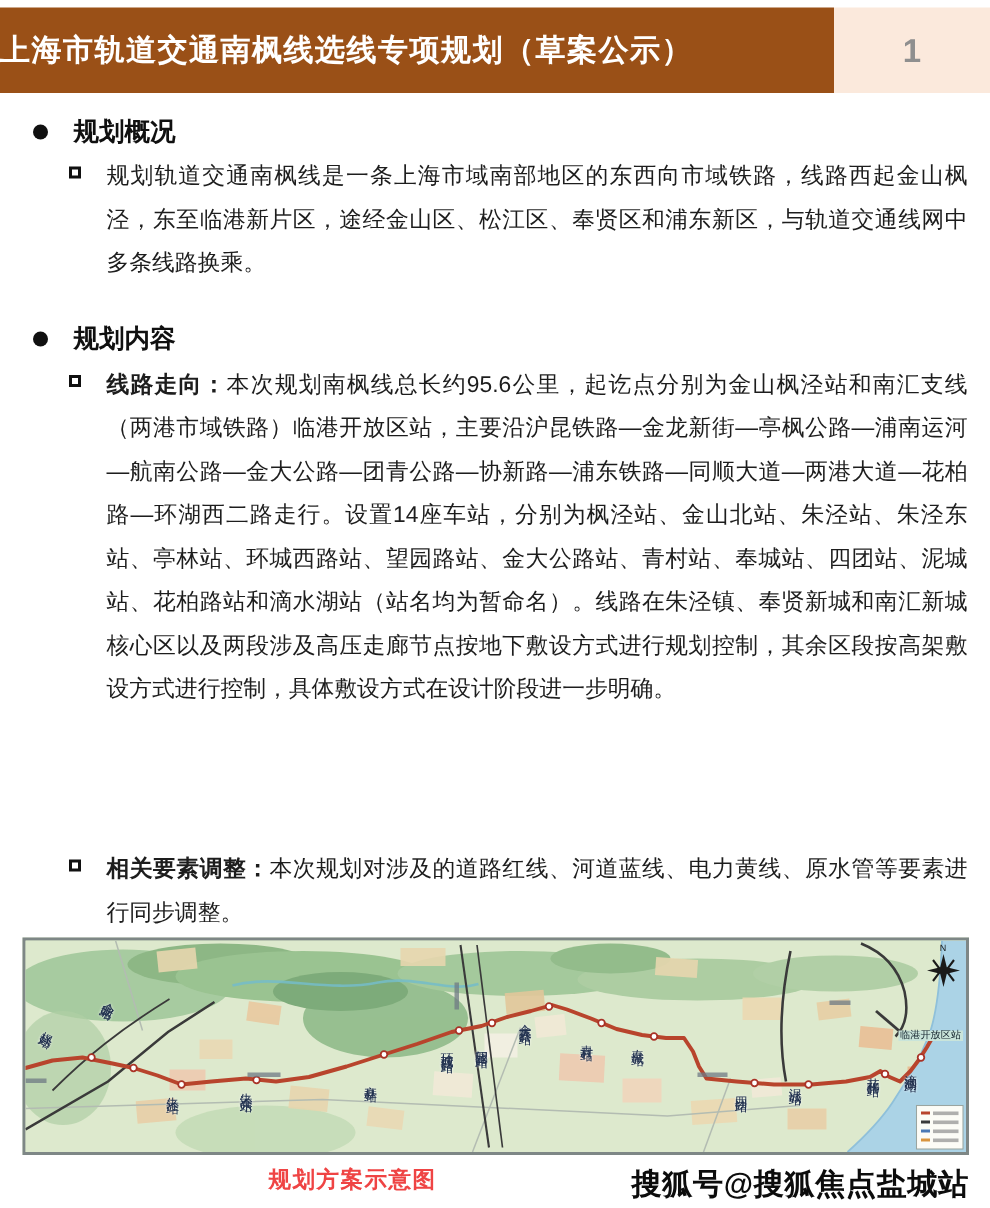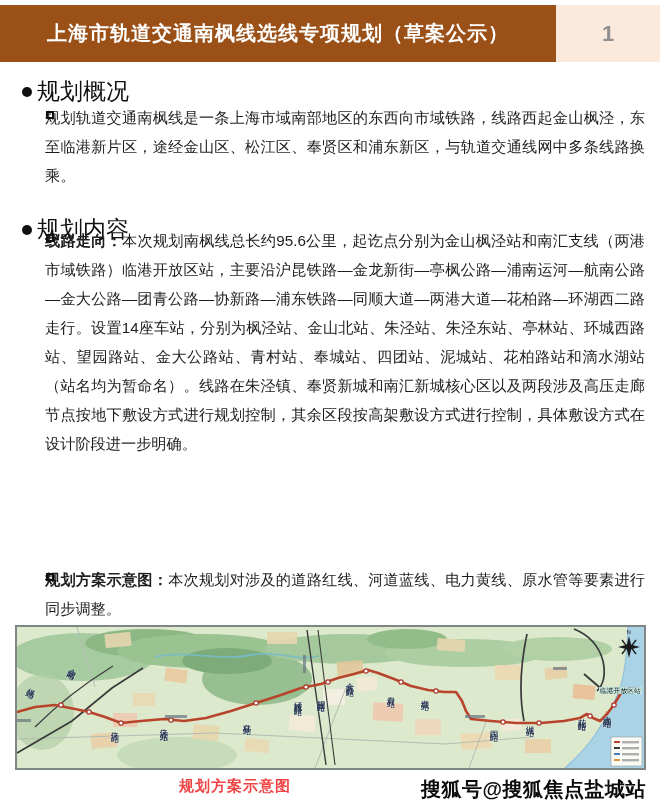--- a/index.html
+++ b/index.html
@@ -6,45 +6,45 @@
   html,body { background:#ffffff; }
   .page {
     position:relative; width:660px; height:805px; background:#ffffff;
     font-family:"Liberation Sans","DejaVu Sans",sans-serif; overflow:hidden;
     color:#1d1d1d;
   }
   
   .header { position:absolute; top:5px; left:0; width:660px; height:57px; display:flex; }
   .header-bar {
     width:556px; height:100%; background:#9a5017;
-    display:flex; align-items:center; justify-content:center;
+    display:flex; align-items:center; justify-content:flex-start;
   }
   .header-title {
     color:#ffffff; font-size:20px; font-weight:bold; letter-spacing:1px; white-space:nowrap;
   }
   .page-num-box {
     width:104px; height:100%; background:#fbe9dc;
     display:flex; align-items:center; justify-content:center;
   }
   .page-num { color:#8f8f8f; font-size:22px; font-weight:bold; }
   
   .section-heading {
-    position:absolute; left:22px; display:flex; align-items:center; gap:5px;
-    font-size:23px; font-weight:normal; color:#101010;
+    position:absolute; left:22px; display:flex; align-items:center; gap:17px;
+    font-size:17px; font-weight:bold; color:#101010;
   }
   .dot { width:10px; height:10px; background:#101010; border-radius:50%; flex:0 0 auto; }
   .para {
     position:absolute; left:45px; width:600px;
     font-size:15.2px; line-height:29px; text-align:justify; color:#1d1d1d;
   }
   .para .sq {
     position:absolute; left:1px; top:8px; width:8px; height:8px;
     border:2.2px solid #101010; background:transparent;
   }
-  .para .ptext { display:block; }
+  .para .ptext { display:block; margin-left:26px; }
   .para b { font-weight:bold; }
   
   .map-box {
     position:absolute; top:625px; left:15px; width:631px; height:145px;
     border:2px solid #7e8786; background:#dde9cd;
   }
   .map-box svg { position:absolute; top:0; left:0; }
   .st-v {
     position:absolute; writing-mode:vertical-rl; text-orientation:upright;
     font-size:8.5px; line-height:1; letter-spacing:1.5px; color:#20304e;
@@ -94,30 +94,30 @@
   <div class="para" style="top:103px;">
     <span class="sq"></span>
     <span class="ptext">规划轨道交通南枫线是一条上海市域南部地区的东西向市域铁路，线路西起金山枫泾，东至临港新片区，途经金山区、松江区、奉贤区和浦东新区，与轨道交通线网中多条线路换乘。</span>
   </div>
 
   <div class="section-heading" style="top:214px;">
     <span class="dot"></span>
     <span>规划内容</span>
   </div>
 
-  <div class="para" style="top:226px;">
+  <div class="para" style="top:242px;">
     <span class="sq"></span>
     <span class="ptext"><b>线路走向：</b><span>本次规划南枫线总长约95.6公里，起讫点分别为金山枫泾站和南汇支线（两港市域铁路）临港开放区站，主要沿沪昆铁路—金龙新街—亭枫公路—浦南运河—航南公路—金大公路—团青公路—协新路—浦东铁路—同顺大道—两港大道—花柏路—环湖西二路走行。设置14座车站，分别为枫泾站、金山北站、朱泾站、朱泾东站、亭林站、环城西路站、望园路站、金大公路站、青村站、奉城站、四团站、泥城站、花柏路站和滴水湖站（站名均为暂命名）。线路在朱泾镇、奉贤新城和南汇新城核心区以及两段涉及高压走廊节点按地下敷设方式进行规划控制，其余区段按高架敷设方式进行控制，具体敷设方式在设计阶段进一步明确。</span></span>
   </div>
 
 
 
   <div class="para" style="top:565px;">
     <span class="sq"></span>
-    <span class="ptext"><b>规划方案示意图：</b><span>本次规划对涉及的道路红线、河道蓝线、电力黄线、原水管等要素进行同步调整。</span></span>
+    <span class="ptext"><b>相关要素调整：</b><span>本次规划对涉及的道路红线、河道蓝线、电力黄线、原水管等要素进行同步调整。</span></span>
   </div>
 
   <div class="map-box">
     <svg width="627" height="141" viewBox="0 0 627 141">
 
       <rect x="0" y="0" width="627" height="141" fill="#dde9cd"></rect>
 
       <g opacity="0.85">
         <ellipse cx="65" cy="30" rx="72" ry="24" fill="#9ec698"></ellipse>
         <ellipse cx="130" cy="16" rx="62" ry="14" fill="#7fae78"></ellipse>

